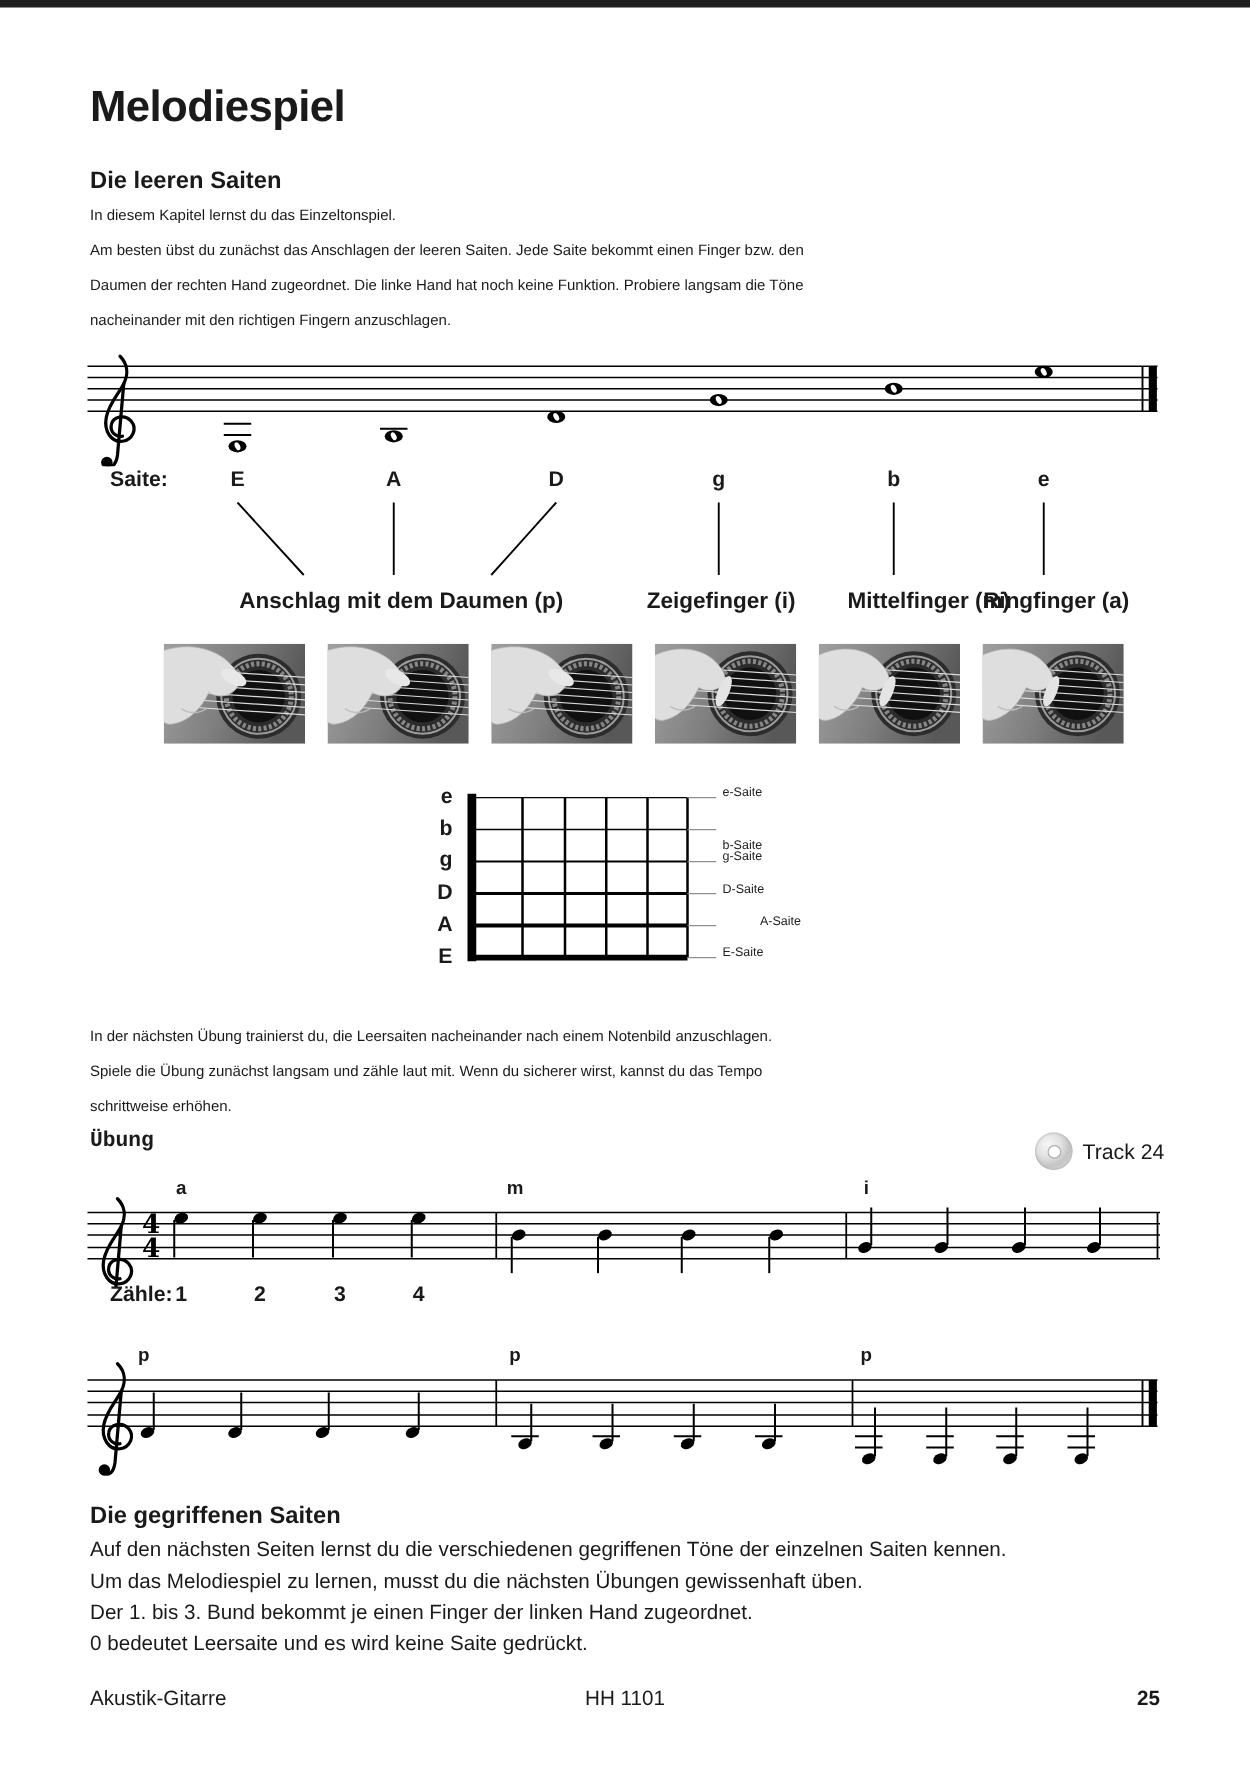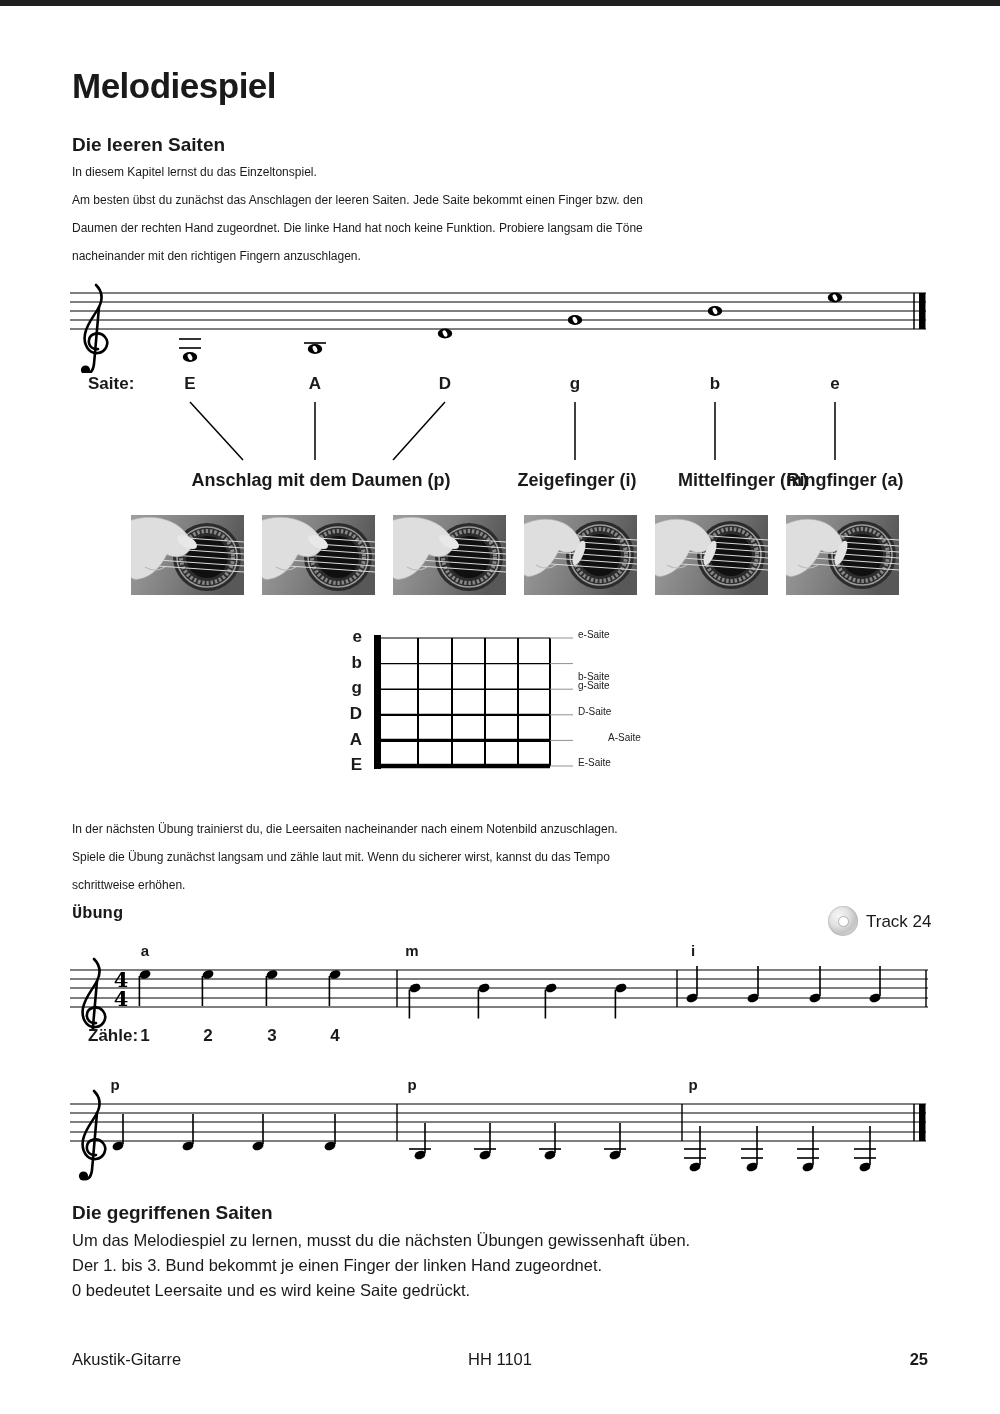--- a/index.html
+++ b/index.html
@@ -339,20 +339,21 @@
         <rect x="747.2" y="46" width="1.6" height="39" fill="#000"></rect>
       <line x1="789" y1="69" x2="811" y2="69" stroke="#000" stroke-width="1.6"></line>
         <line x1="789" y1="78" x2="811" y2="78" stroke="#000" stroke-width="1.6"></line>
       <use href="#qhead" x="800" y="87"></use>
         <rect x="804.2" y="46" width="1.6" height="39" fill="#000"></rect>
     </g>
   </svg>
 
   <div class="abs h2" style="left:72px;top:1202px;">Die gegriffenen Saiten</div>
   <div class="abs body-text3" style="left:72px;top:1228px;width:880px;">
+      <div>Auf den nächsten Seiten lernst du die verschiedenen gegriffenen Töne der einzelnen Saiten kennen.</div>
       <div>Um das Melodiespiel zu lernen, musst du die nächsten Übungen gewissenhaft üben.</div>
       <div>Der 1. bis 3. Bund bekommt je einen Finger der linken Hand zugeordnet.</div>
       <div>0 bedeutet Leersaite und es wird keine Saite gedrückt.</div>
     </div>
 
   <div class="abs footer-text" style="left:72px;top:1350px;">Akustik-Gitarre</div>
   <div class="abs footer-text" style="left:400px;top:1350px;width:200px;text-align:center;">HH 1101</div>
   <div class="abs footer-text" style="left:858px;top:1350px;width:70px;text-align:right;font-weight:bold;">25</div>
 
 </div>

